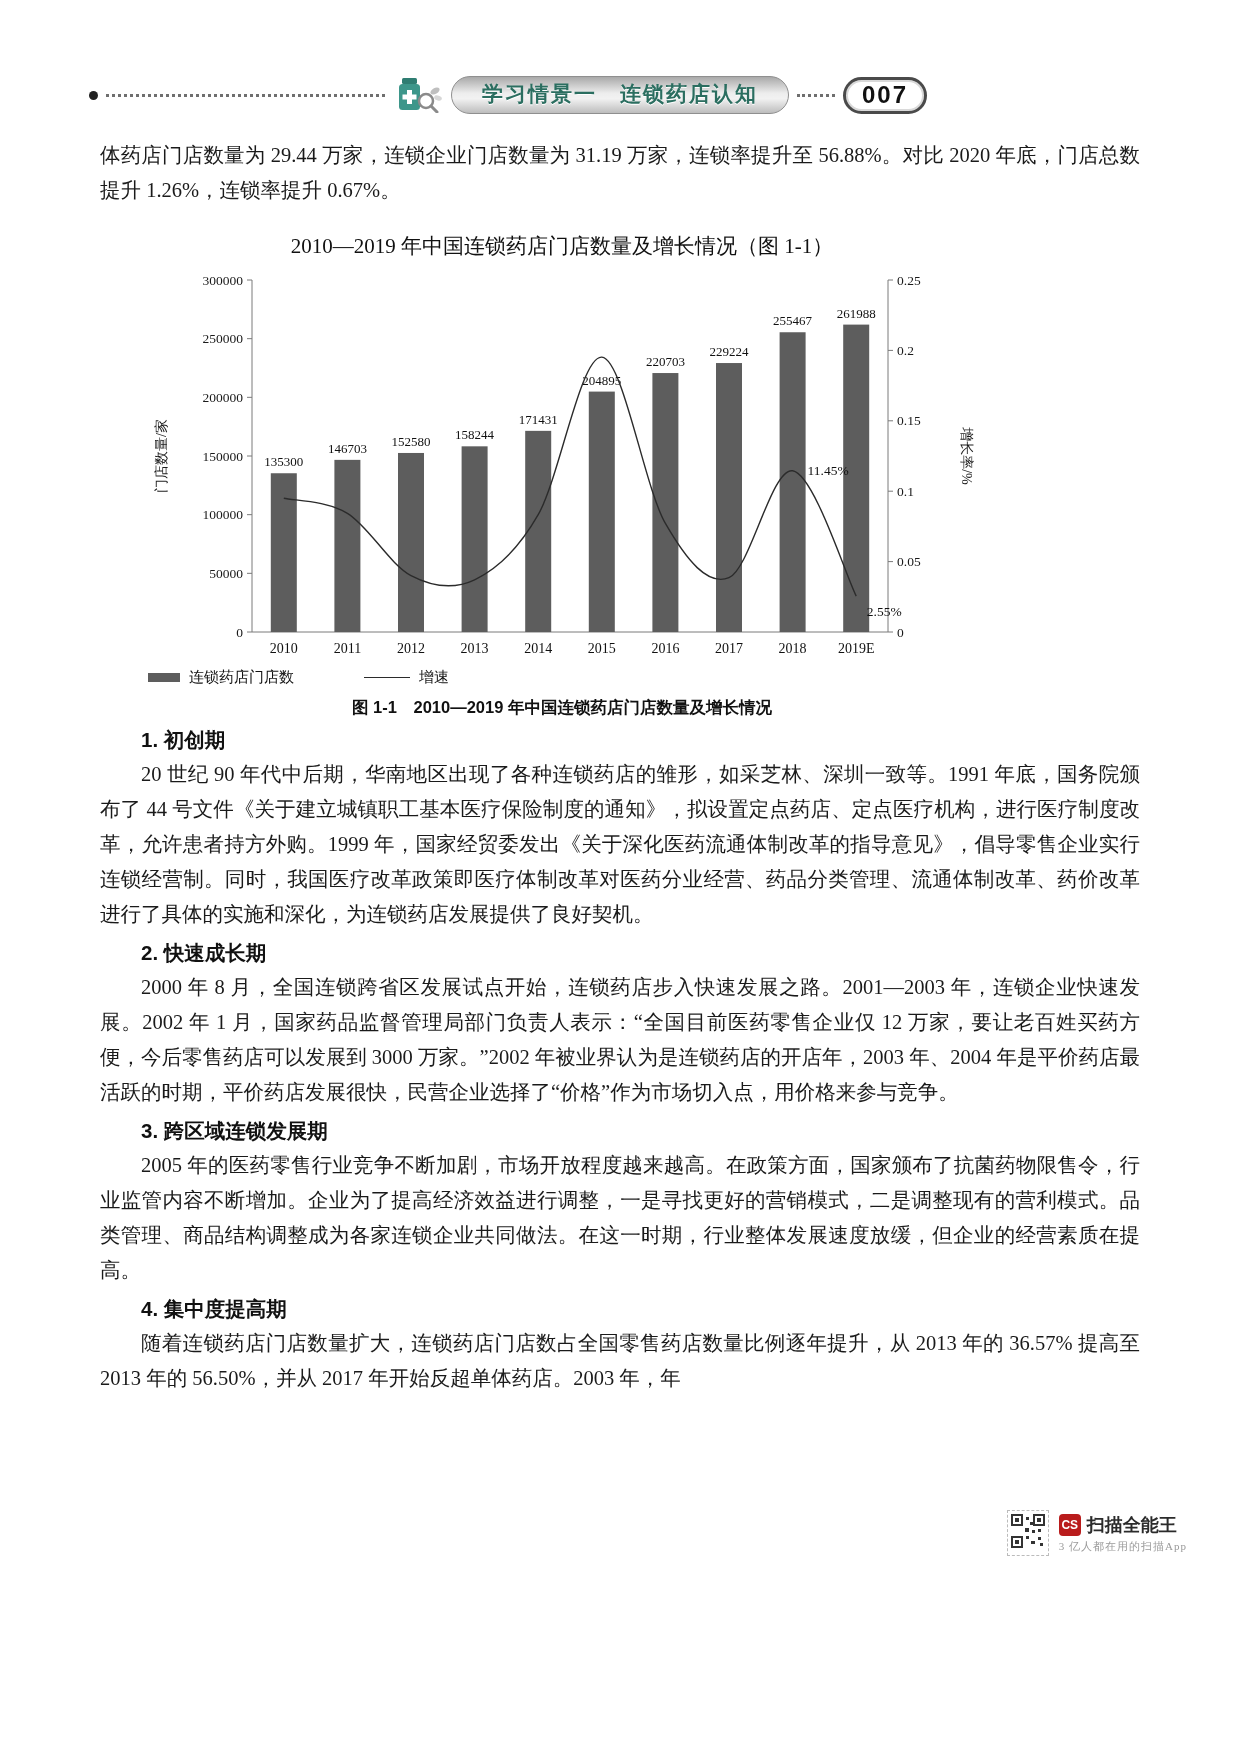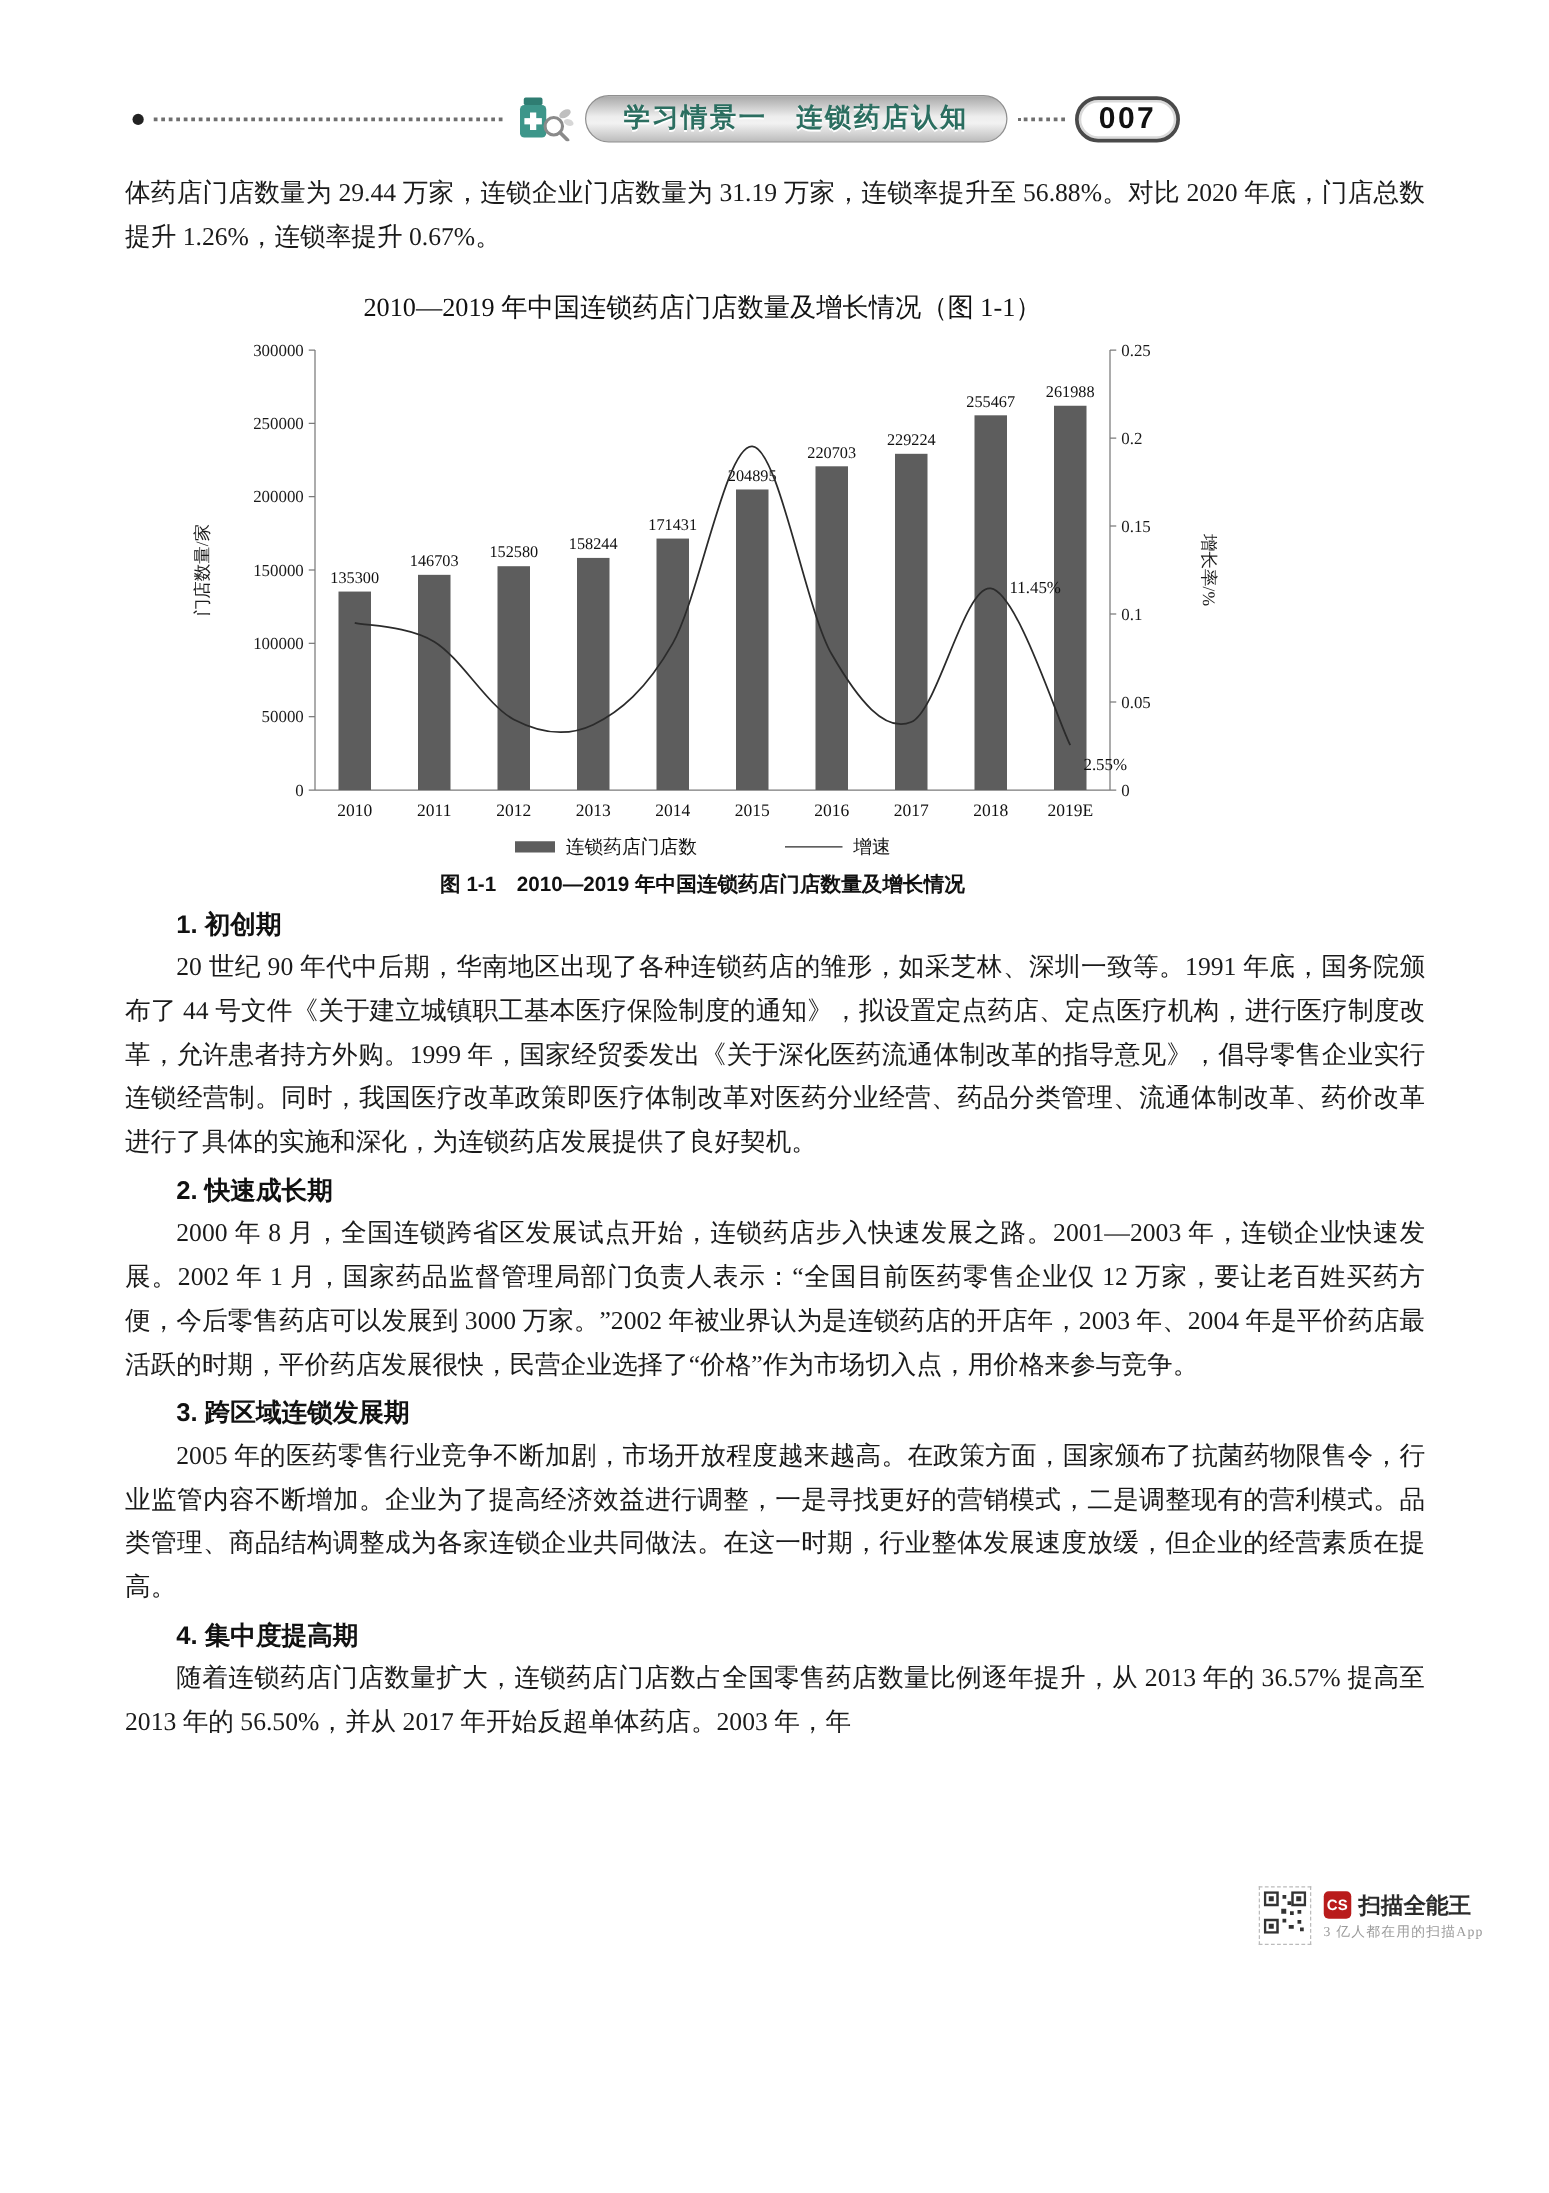--- a/index.html
+++ b/index.html
@@ -7,21 +7,21 @@
     position:relative;
     width:1239px; height:1754px;
     margin:0 auto;
     background:#ffffff;
     font-family:"Liberation Serif","DejaVu Serif",serif;
     color:#1a1a1a;
     overflow:hidden;
   }
   
   .header {
-    position:absolute; top:76px; left:106px; width:838px;
+    position:absolute; top:76px; left:89px; width:838px;
     display:flex; align-items:center; gap:8px;
   }
   .header .dot { width:9px; height:9px; border-radius:50%; background:#222; flex:0 0 auto; }
   .leader { border-top:3px dotted #6f6f6f; height:0; }
   .leader.long { flex:1 1 auto; }
   .leader.short { flex:0 0 38px; }
   .hdr-icon { flex:0 0 auto; display:flex; align-items:center; }
   .hdr-badge {
     flex:0 0 auto;
     background:linear-gradient(180deg,#a9a9a9 0%,#ededed 45%,#f2f2f2 60%,#bdbdbd 100%);
@@ -59,21 +59,21 @@
   .chart-title {
     margin-top:24px;
     width:828px; margin-left:48px;
     text-align:center;
     font-size:21px; color:#111;
   }
   .chart-block { margin-top:4px; margin-left:48px; width:828px; }
   .chart-block svg { display:block; font-family:"Liberation Serif","DejaVu Serif",serif; }
   .legend {
     margin-top:2px;
-    display:flex; justify-content:center; gap:70px;
+    display:flex; gap:70px;
     font-size:15px; color:#111;
   }
   .legend-item { display:flex; align-items:center; gap:9px; }
   .swatch-bar { display:inline-block; width:32px; height:9px; background:#5d5d5d; }
   .swatch-line { display:inline-block; width:46px; height:0; border-top:1.6px solid #2b2b2b; }
   .chart-caption {
     margin-top:10px; text-align:center;
     font-family:"Liberation Sans","DejaVu Sans",sans-serif;
     font-weight:bold; font-size:16.5px; color:#111;
   }

